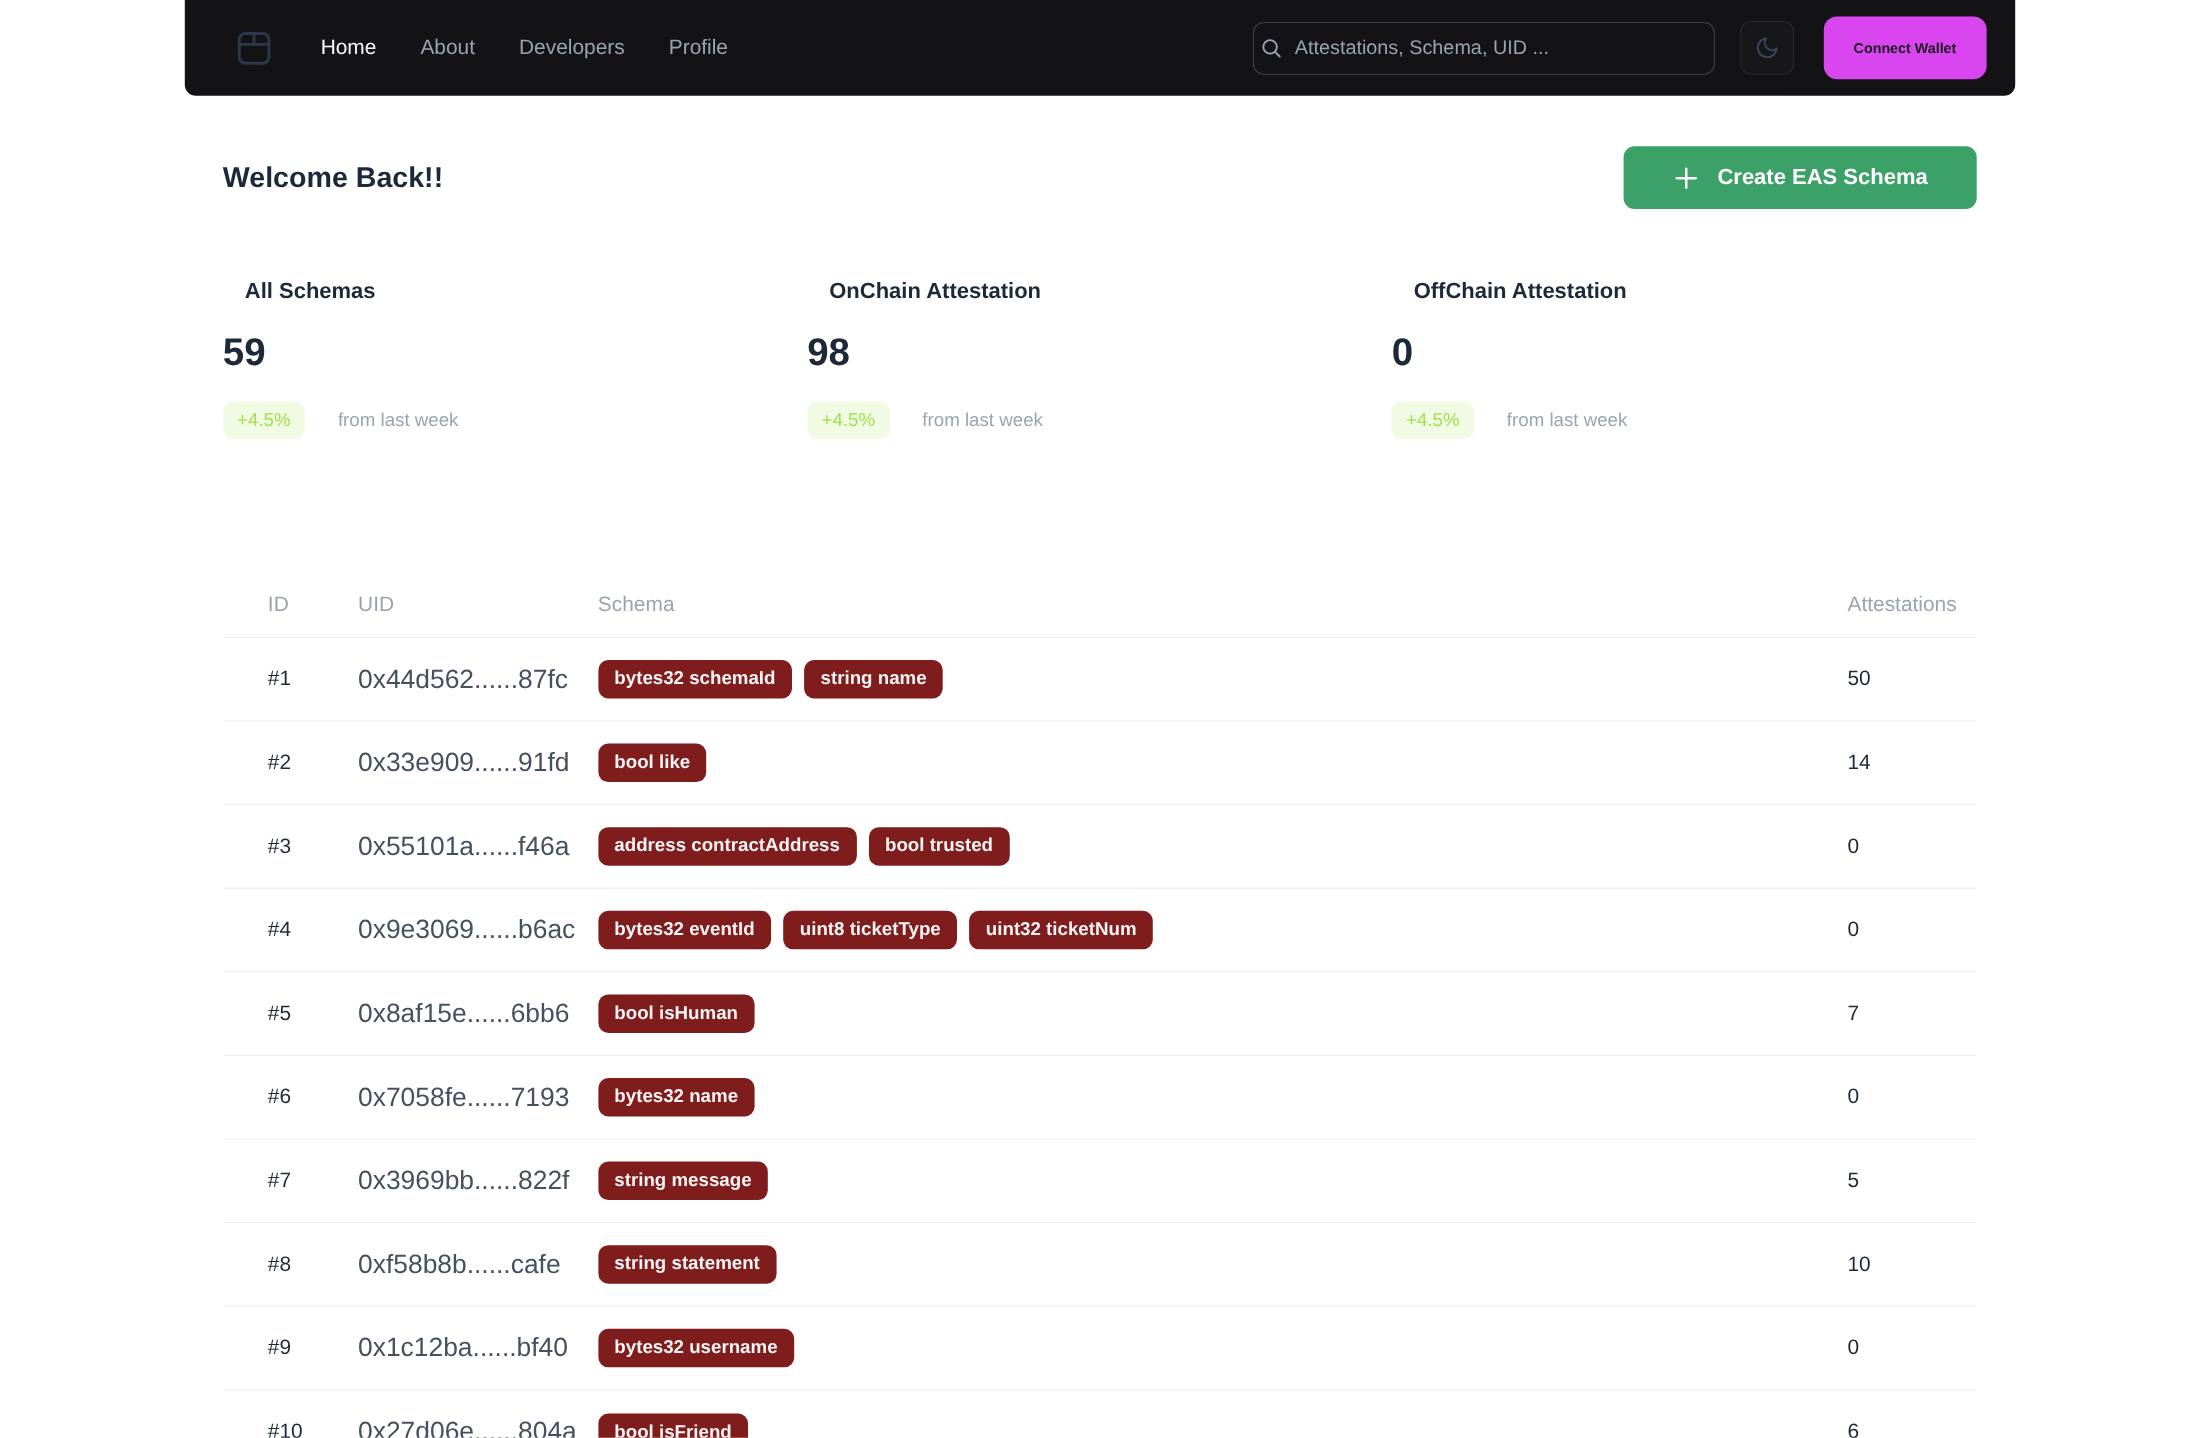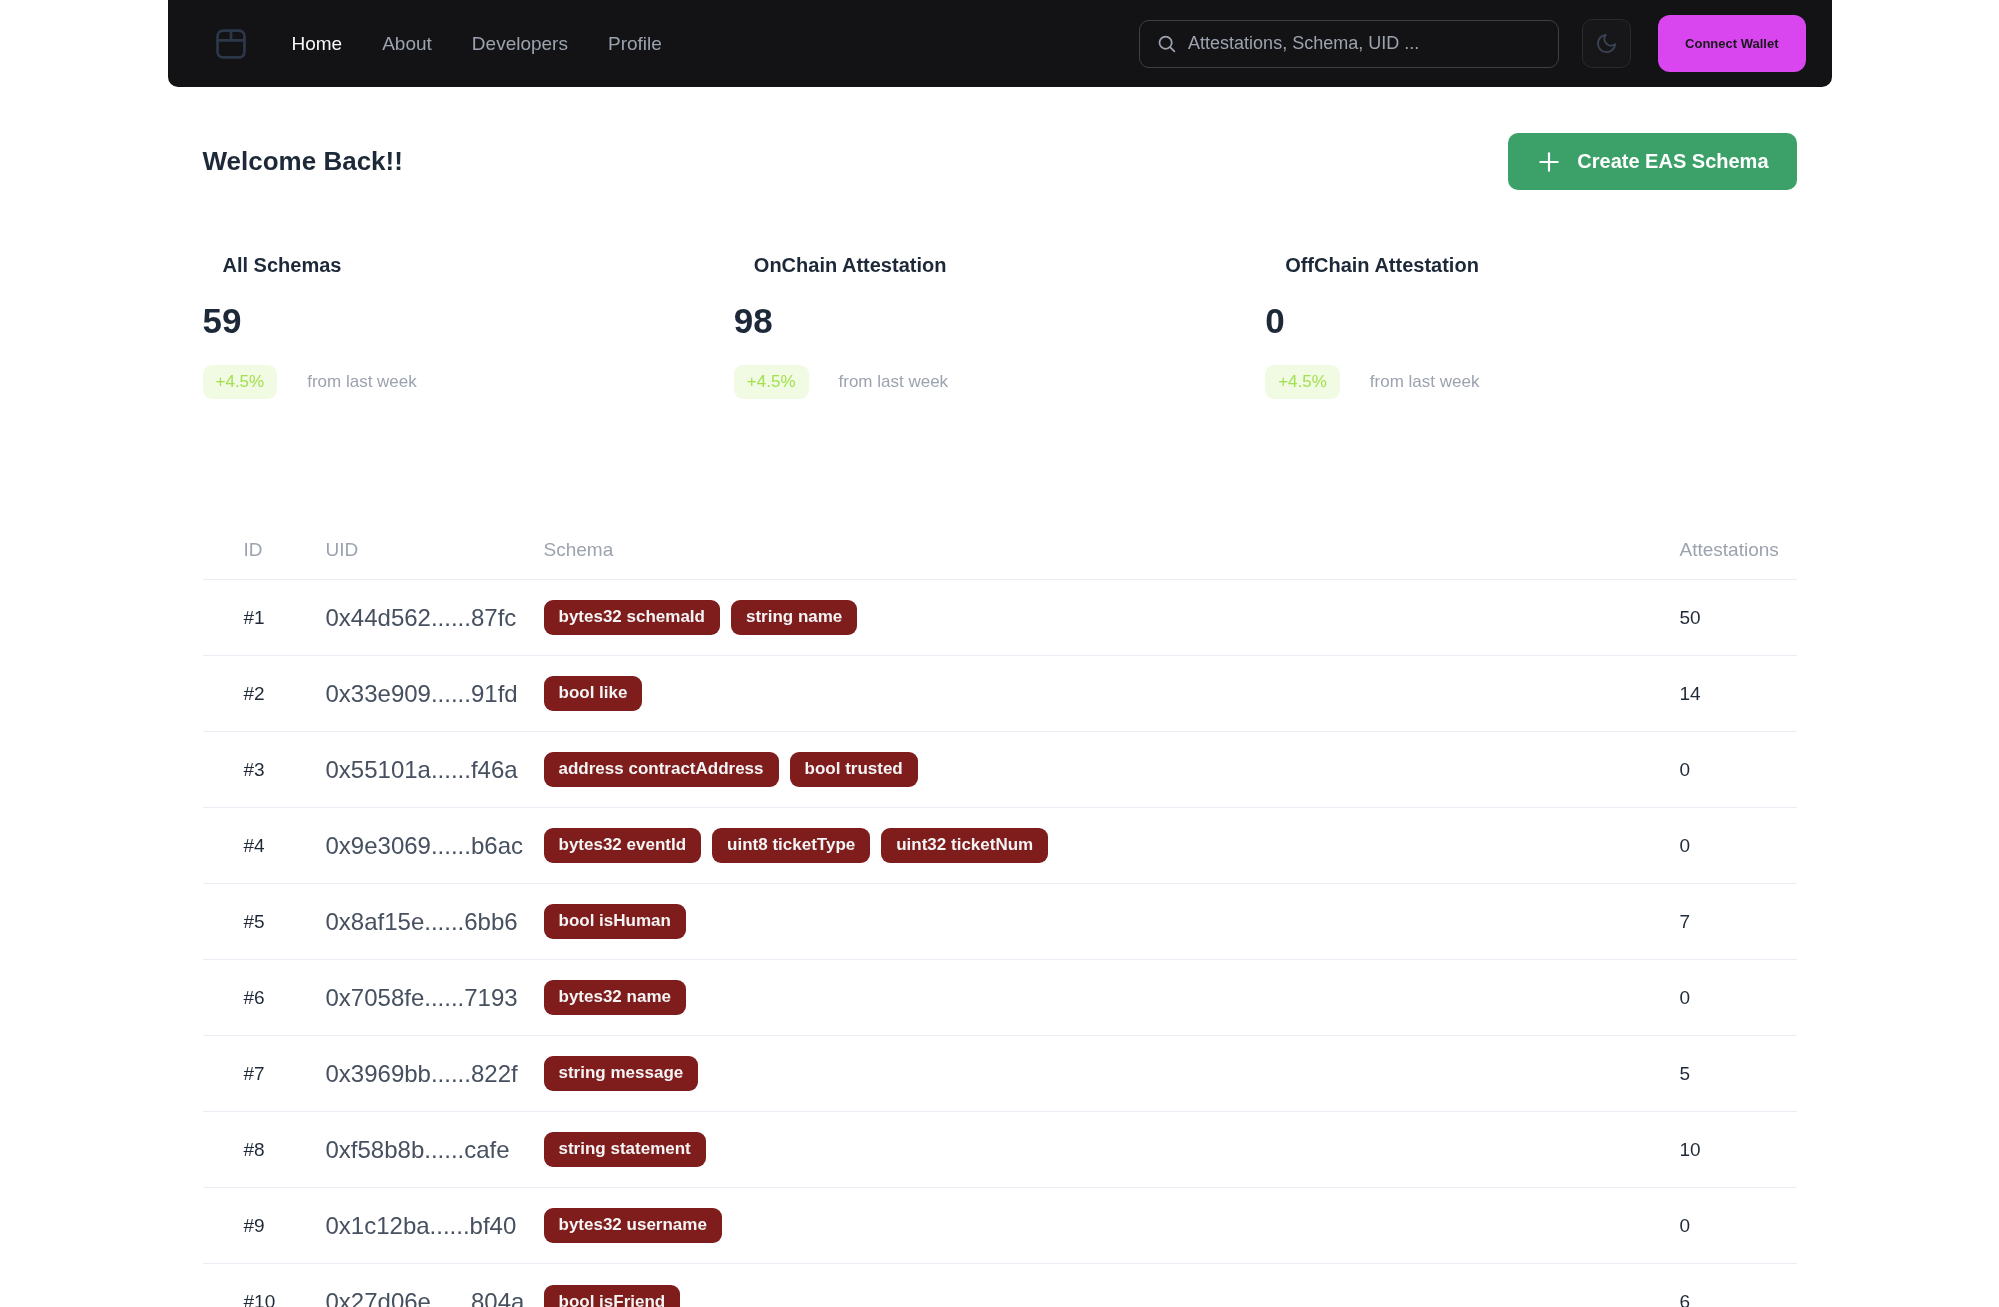--- a/index.html
+++ b/index.html
@@ -8,36 +8,36 @@
 
   
   .navbar { width: 1664px; height: 87px; margin: 0 auto; background: #131316;
     border-radius: 0 0 10px 10px; display: flex; align-items: center; padding: 0 26px 0 44px; }
   .logo-wrap { display: flex; align-items: center; }
   .nav-links { display: flex; gap: 40px; margin-left: 42px; font-size: 19px; }
   .nav-link { color: #9ca3af; cursor: pointer; font-weight: 400; }
   .nav-link.active { color: #fafafa; font-weight: 500; }
   .nav-spacer { flex: 1; }
   .search-box { width: 420px; height: 48px; border: 1px solid #3f3f46; border-radius: 10px;
-    display: flex; align-items: center; gap: 11px; padding: 0 16px; background: #131316; }
+    display: flex; align-items: center; gap: 11px; padding: 0 5px; background: #131316; }
   .search-box input { flex: 1; background: transparent; border: none; outline: none;
     color: #d4d4d8; font-size: 18px; font-family: "Liberation Sans", sans-serif; }
   .search-box input::placeholder { color: #9ca3af; }
   .icon-btn { width: 49px; height: 49px; margin-left: 23px; border: 1px solid #29292e;
     border-radius: 10px; background: #17171a; display: grid; place-items: center; cursor: pointer; }
   .connect-btn { margin-left: 27px; height: 57px; padding: 0 27px; background: #d946ef;
     color: #18181b; border: none; border-radius: 12px; font-size: 13px; font-weight: 600;
     font-family: "Liberation Sans", sans-serif; cursor: pointer; }
 
   
   .container { width: 1594px; margin: 0 auto; }
 
   .page-head { display: flex; justify-content: space-between; align-items: center; margin-top: 46px; gap: 16px; }
   .welcome { font-size: 26px; font-weight: 700; color: #1d2939; }
-  .create-btn { height: 57px; padding: 0 28px; background: #3ba168; color: #ffffff; border: none;
+  .create-btn { height: 57px; padding: 0 44px; background: #3ba168; color: #ffffff; border: none;
     border-radius: 10px; display: flex; align-items: center; gap: 15px; font-size: 20px;
     font-weight: 600; font-family: "Liberation Sans", sans-serif; cursor: pointer; }
 
   
   .stats { display: grid; grid-template-columns: repeat(3, 1fr); margin-top: 64px; }
   .stat-label { font-size: 20px; font-weight: 600; color: #1d2939; margin-left: 20px; }
   .stat-value { font-size: 35px; font-weight: 700; color: #1d2939; margin-top: 24px; }
   .stat-delta { display: flex; align-items: center; gap: 30px; margin-top: 24px; }
   .delta-pill { background: #f1fbe4; color: #a3e04f; font-size: 17px; font-weight: 500;
     padding: 7px 13px; border-radius: 9px; }

